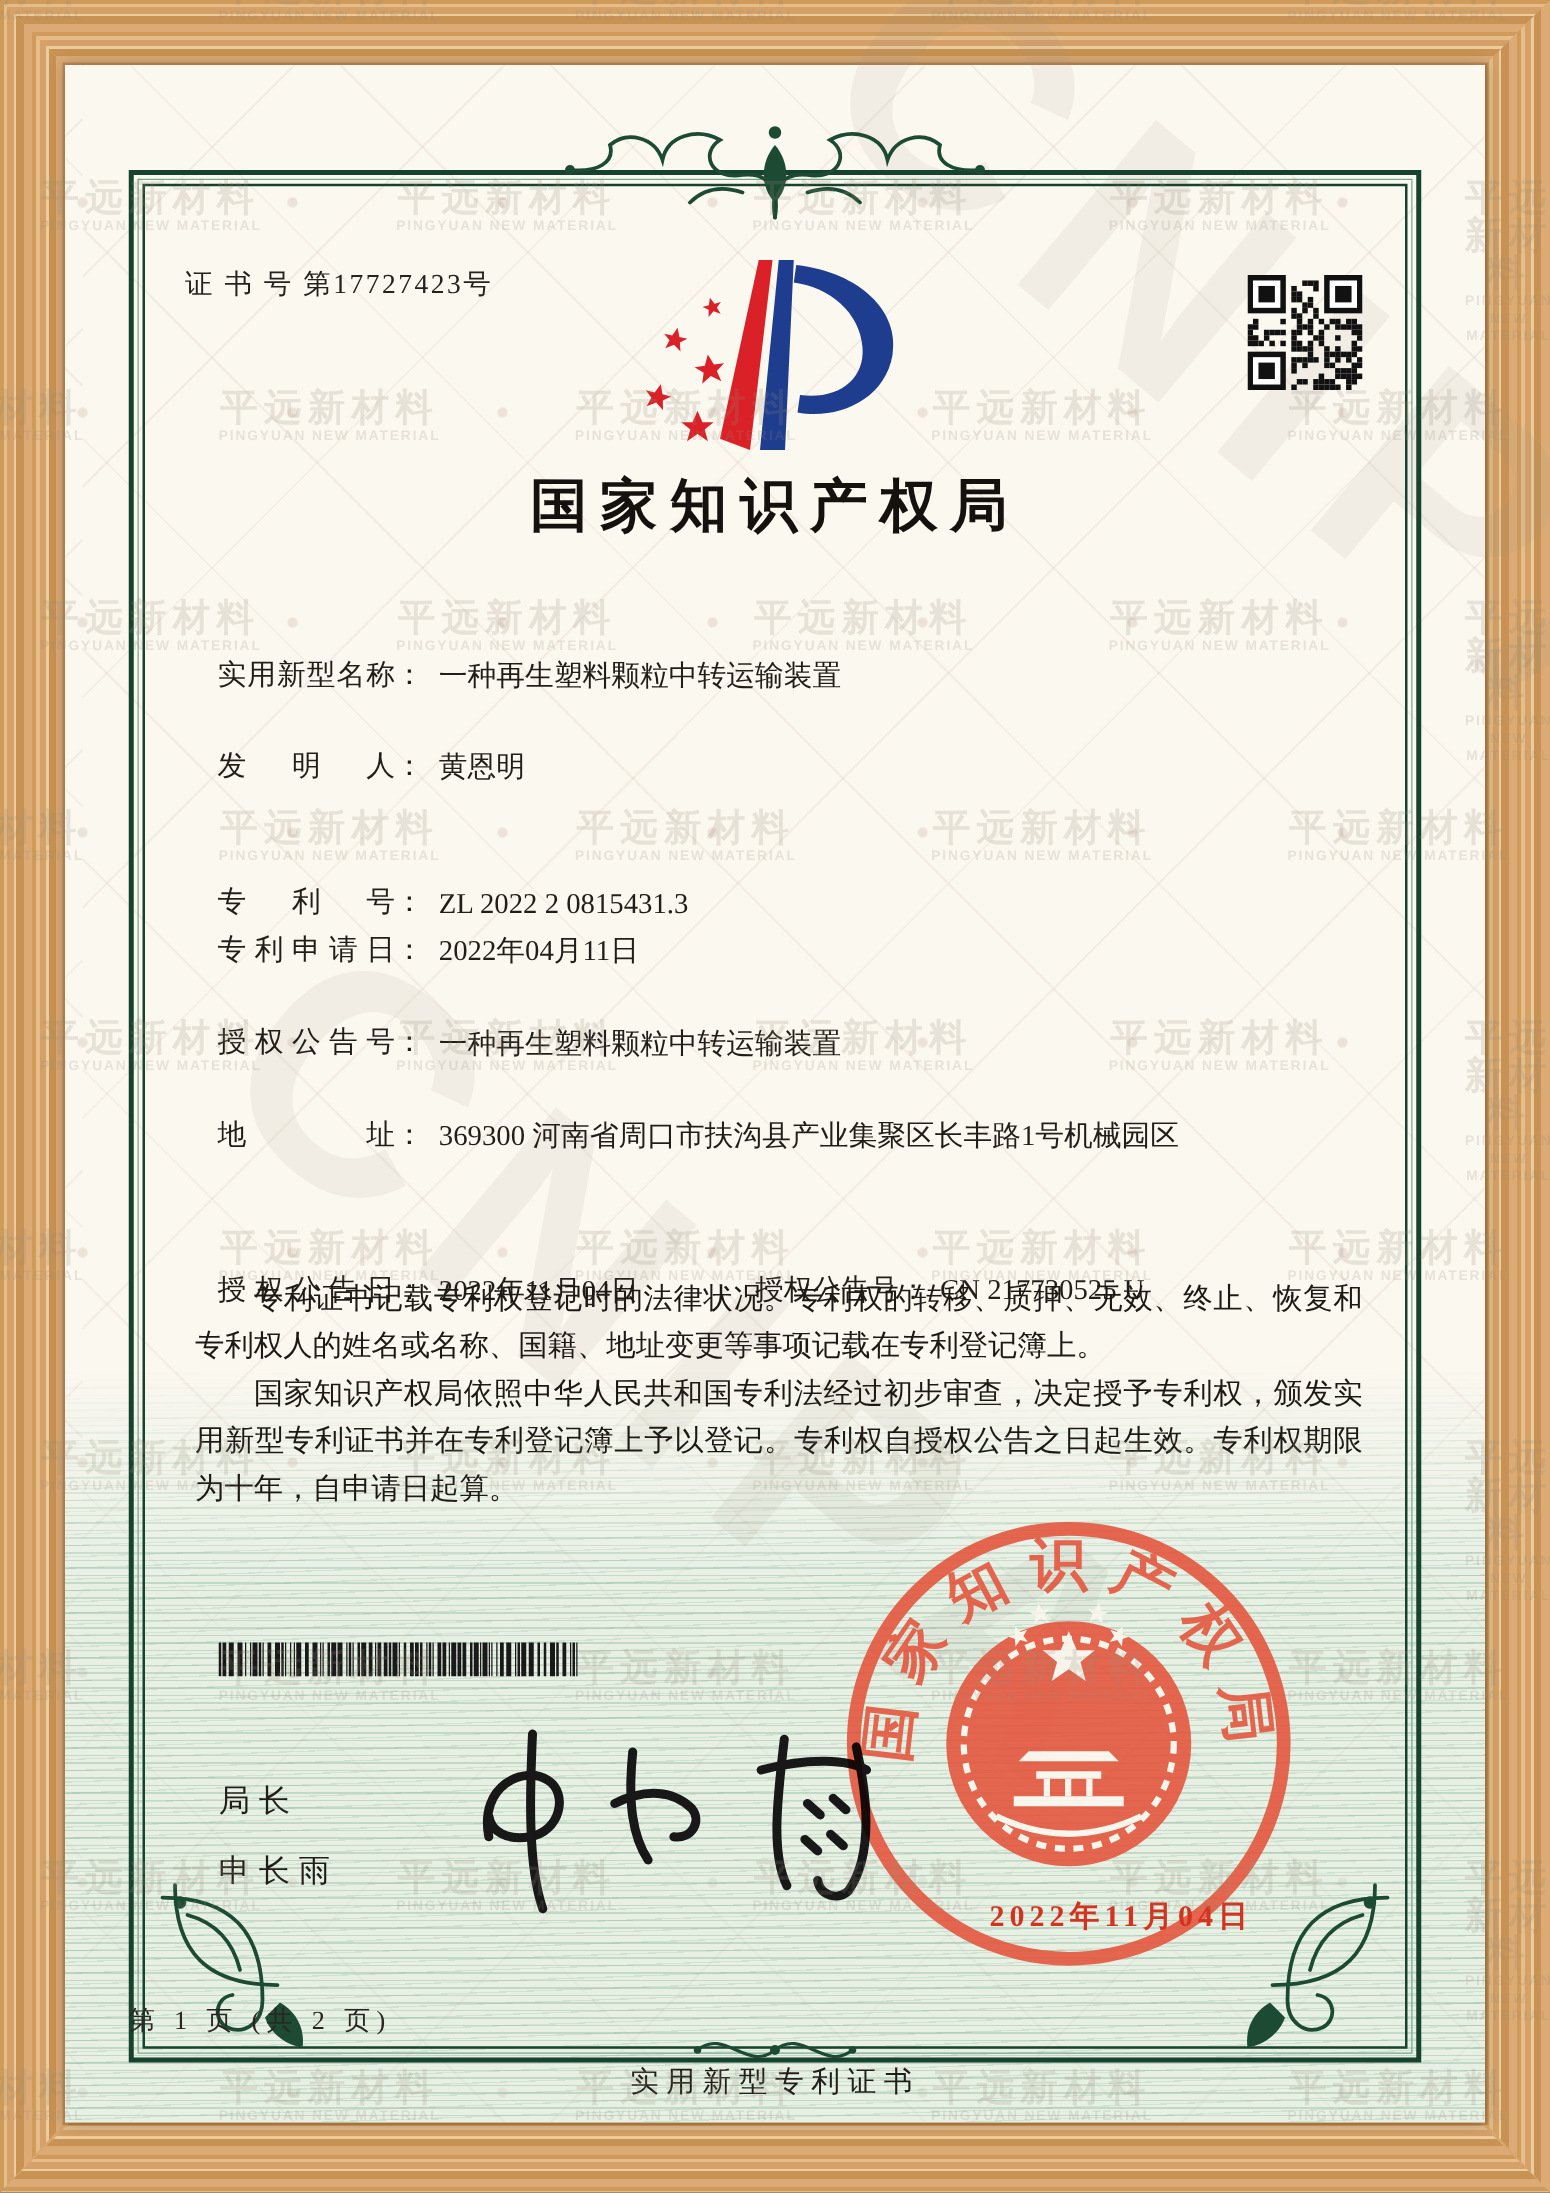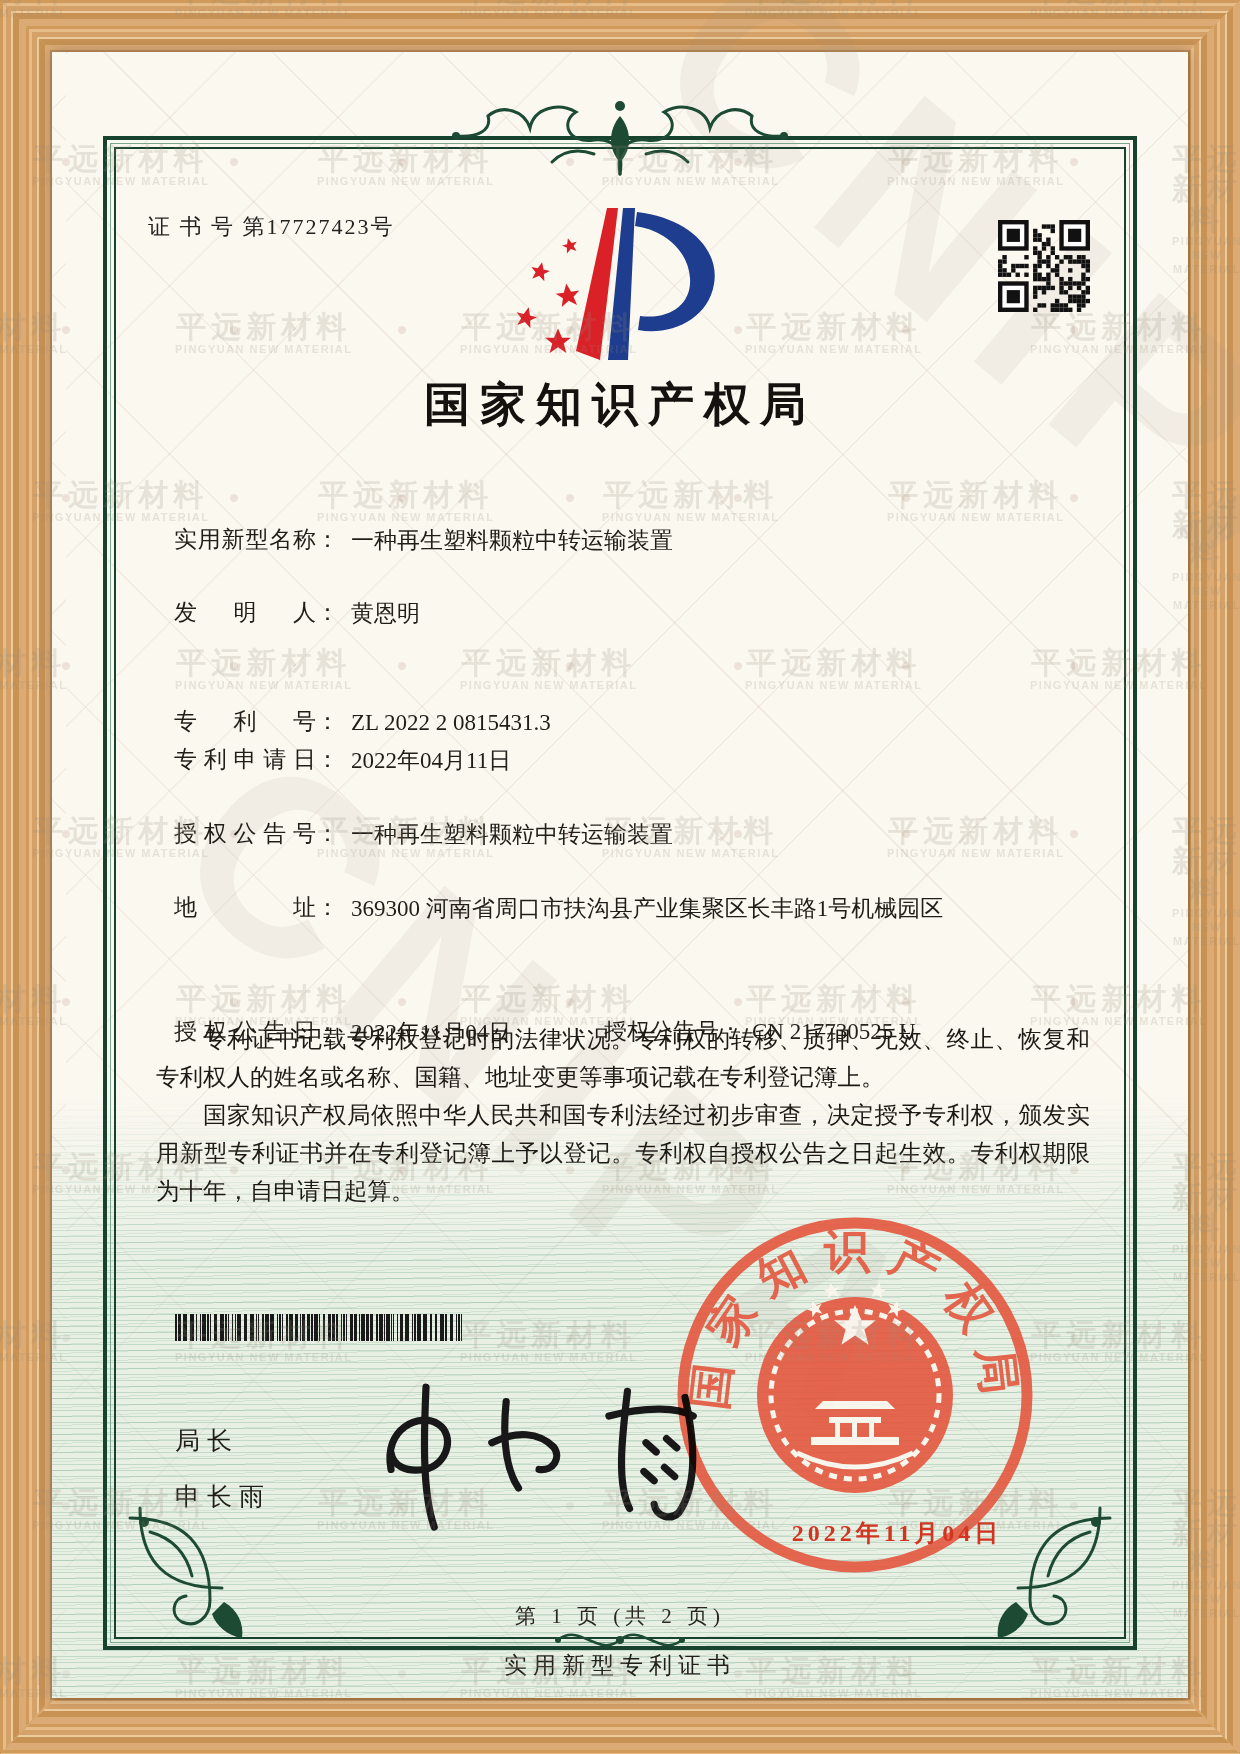--- a/index.html
+++ b/index.html
@@ -49,21 +49,21 @@
          text-align:justify;}
   .paras p{margin:0;text-indent:2em;}
   .barcode{position:absolute;left:123px;top:1262px;width:296px;height:27px;font-size:0;}
   .barcode i{display:inline-block;height:100%;background:#191919;}
   .director-label{position:absolute;left:123px;top:1372px;font-size:25px;letter-spacing:7px;color:#211e1a;}
   .director-name{position:absolute;left:123px;top:1428px;font-size:25px;letter-spacing:7px;color:#211e1a;}
   .signature{position:absolute;left:300px;top:1316px;width:370px;height:170px;}
   .seal{position:absolute;left:613px;top:1153px;width:380px;height:380px;opacity:.88;mix-blend-mode:multiply;}
   .seal-date{position:absolute;left:700px;top:1465px;width:290px;text-align:center;font-size:24px;
              letter-spacing:4px;color:#d23420;font-weight:bold;z-index:6;}
-  .page-footer{position:absolute;left:51px;top:1550px;width:1034px;text-align:center;font-size:21px;
+  .page-footer{position:absolute;left:51px;top:1550px;width:1034px;text-align:left;font-size:21px;
                letter-spacing:5px;color:#2a2722;}
   .cont-note{position:absolute;left:0;top:1598px;width:1136px;text-align:center;font-size:23px;
              letter-spacing:6px;color:#211e1a;}
   
   .wm-layer{position:absolute;inset:0;pointer-events:none;z-index:50;}
   .wm{position:absolute;text-align:center;color:rgba(148,138,122,.20);font-family:"Liberation Sans","DejaVu Sans",sans-serif;}
   .wm .cn{display:block;font-size:30px;font-weight:bold;letter-spacing:5px;line-height:30px;}
   .wm .en{display:block;font-size:11px;font-weight:bold;letter-spacing:1.5px;line-height:14px;}
   .ghost{position:absolute;font-family:"Liberation Sans","DejaVu Sans",sans-serif;font-weight:bold;
          font-size:250px;letter-spacing:28px;color:rgba(160,150,132,.10);transform:rotate(40deg);

